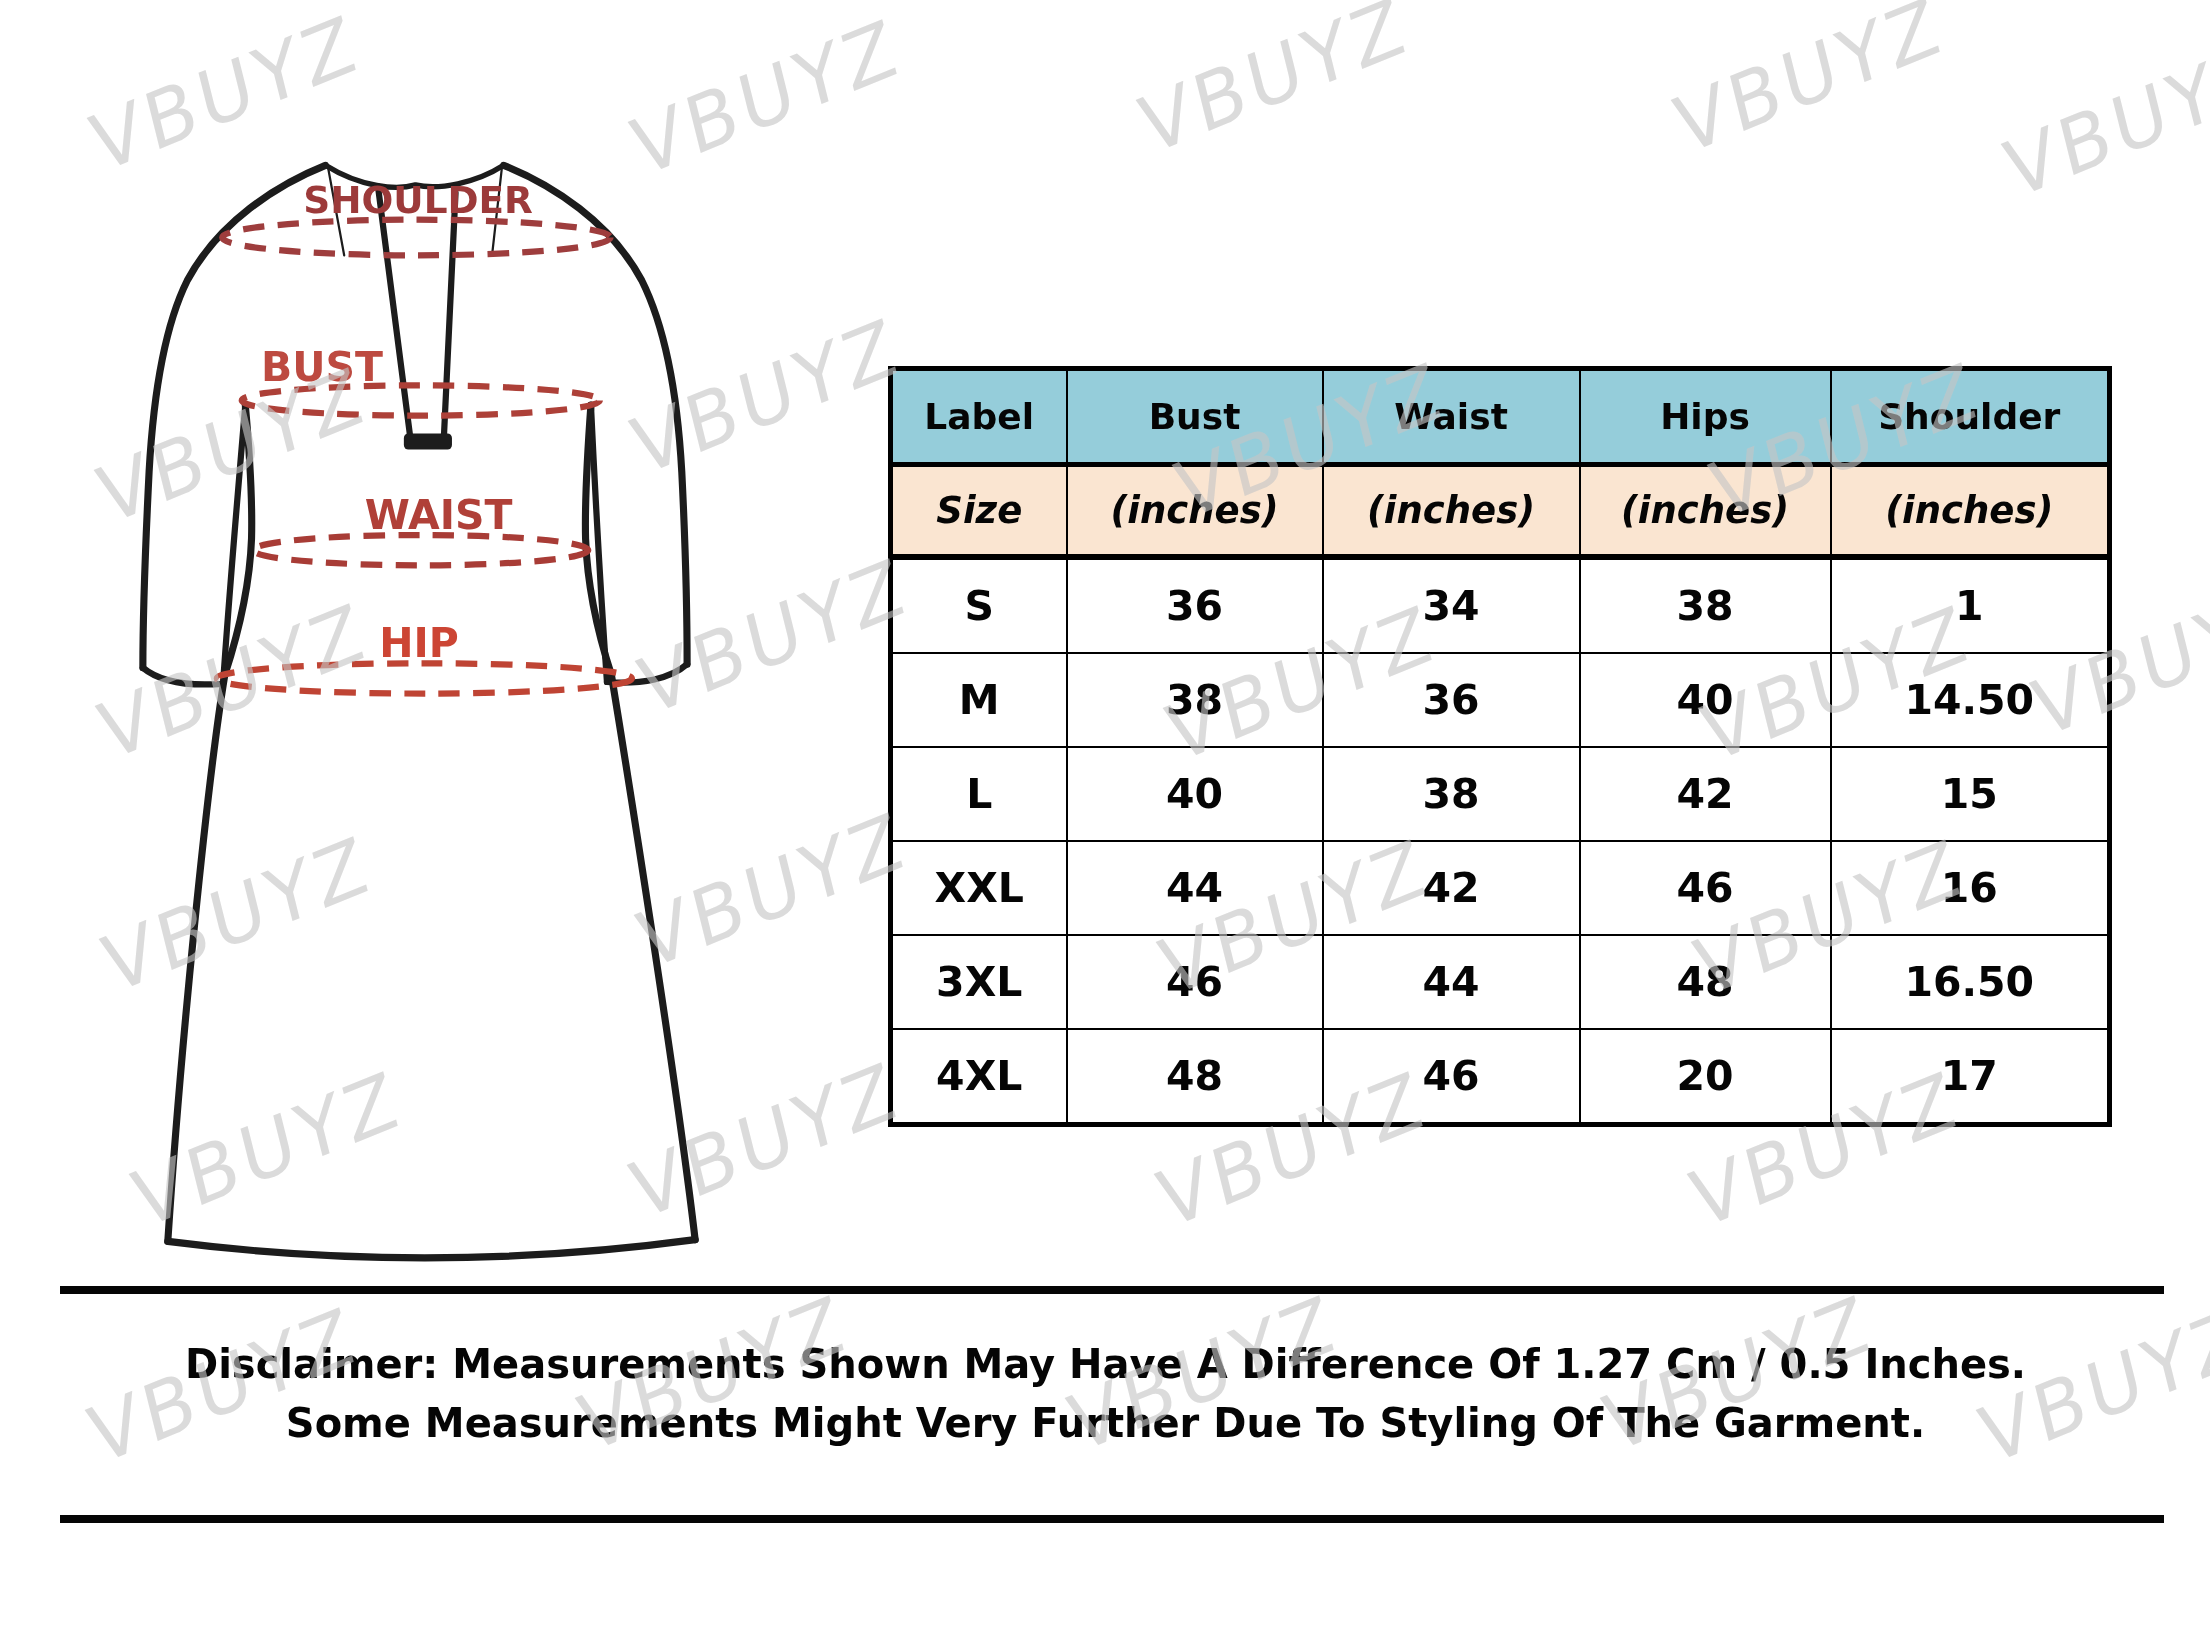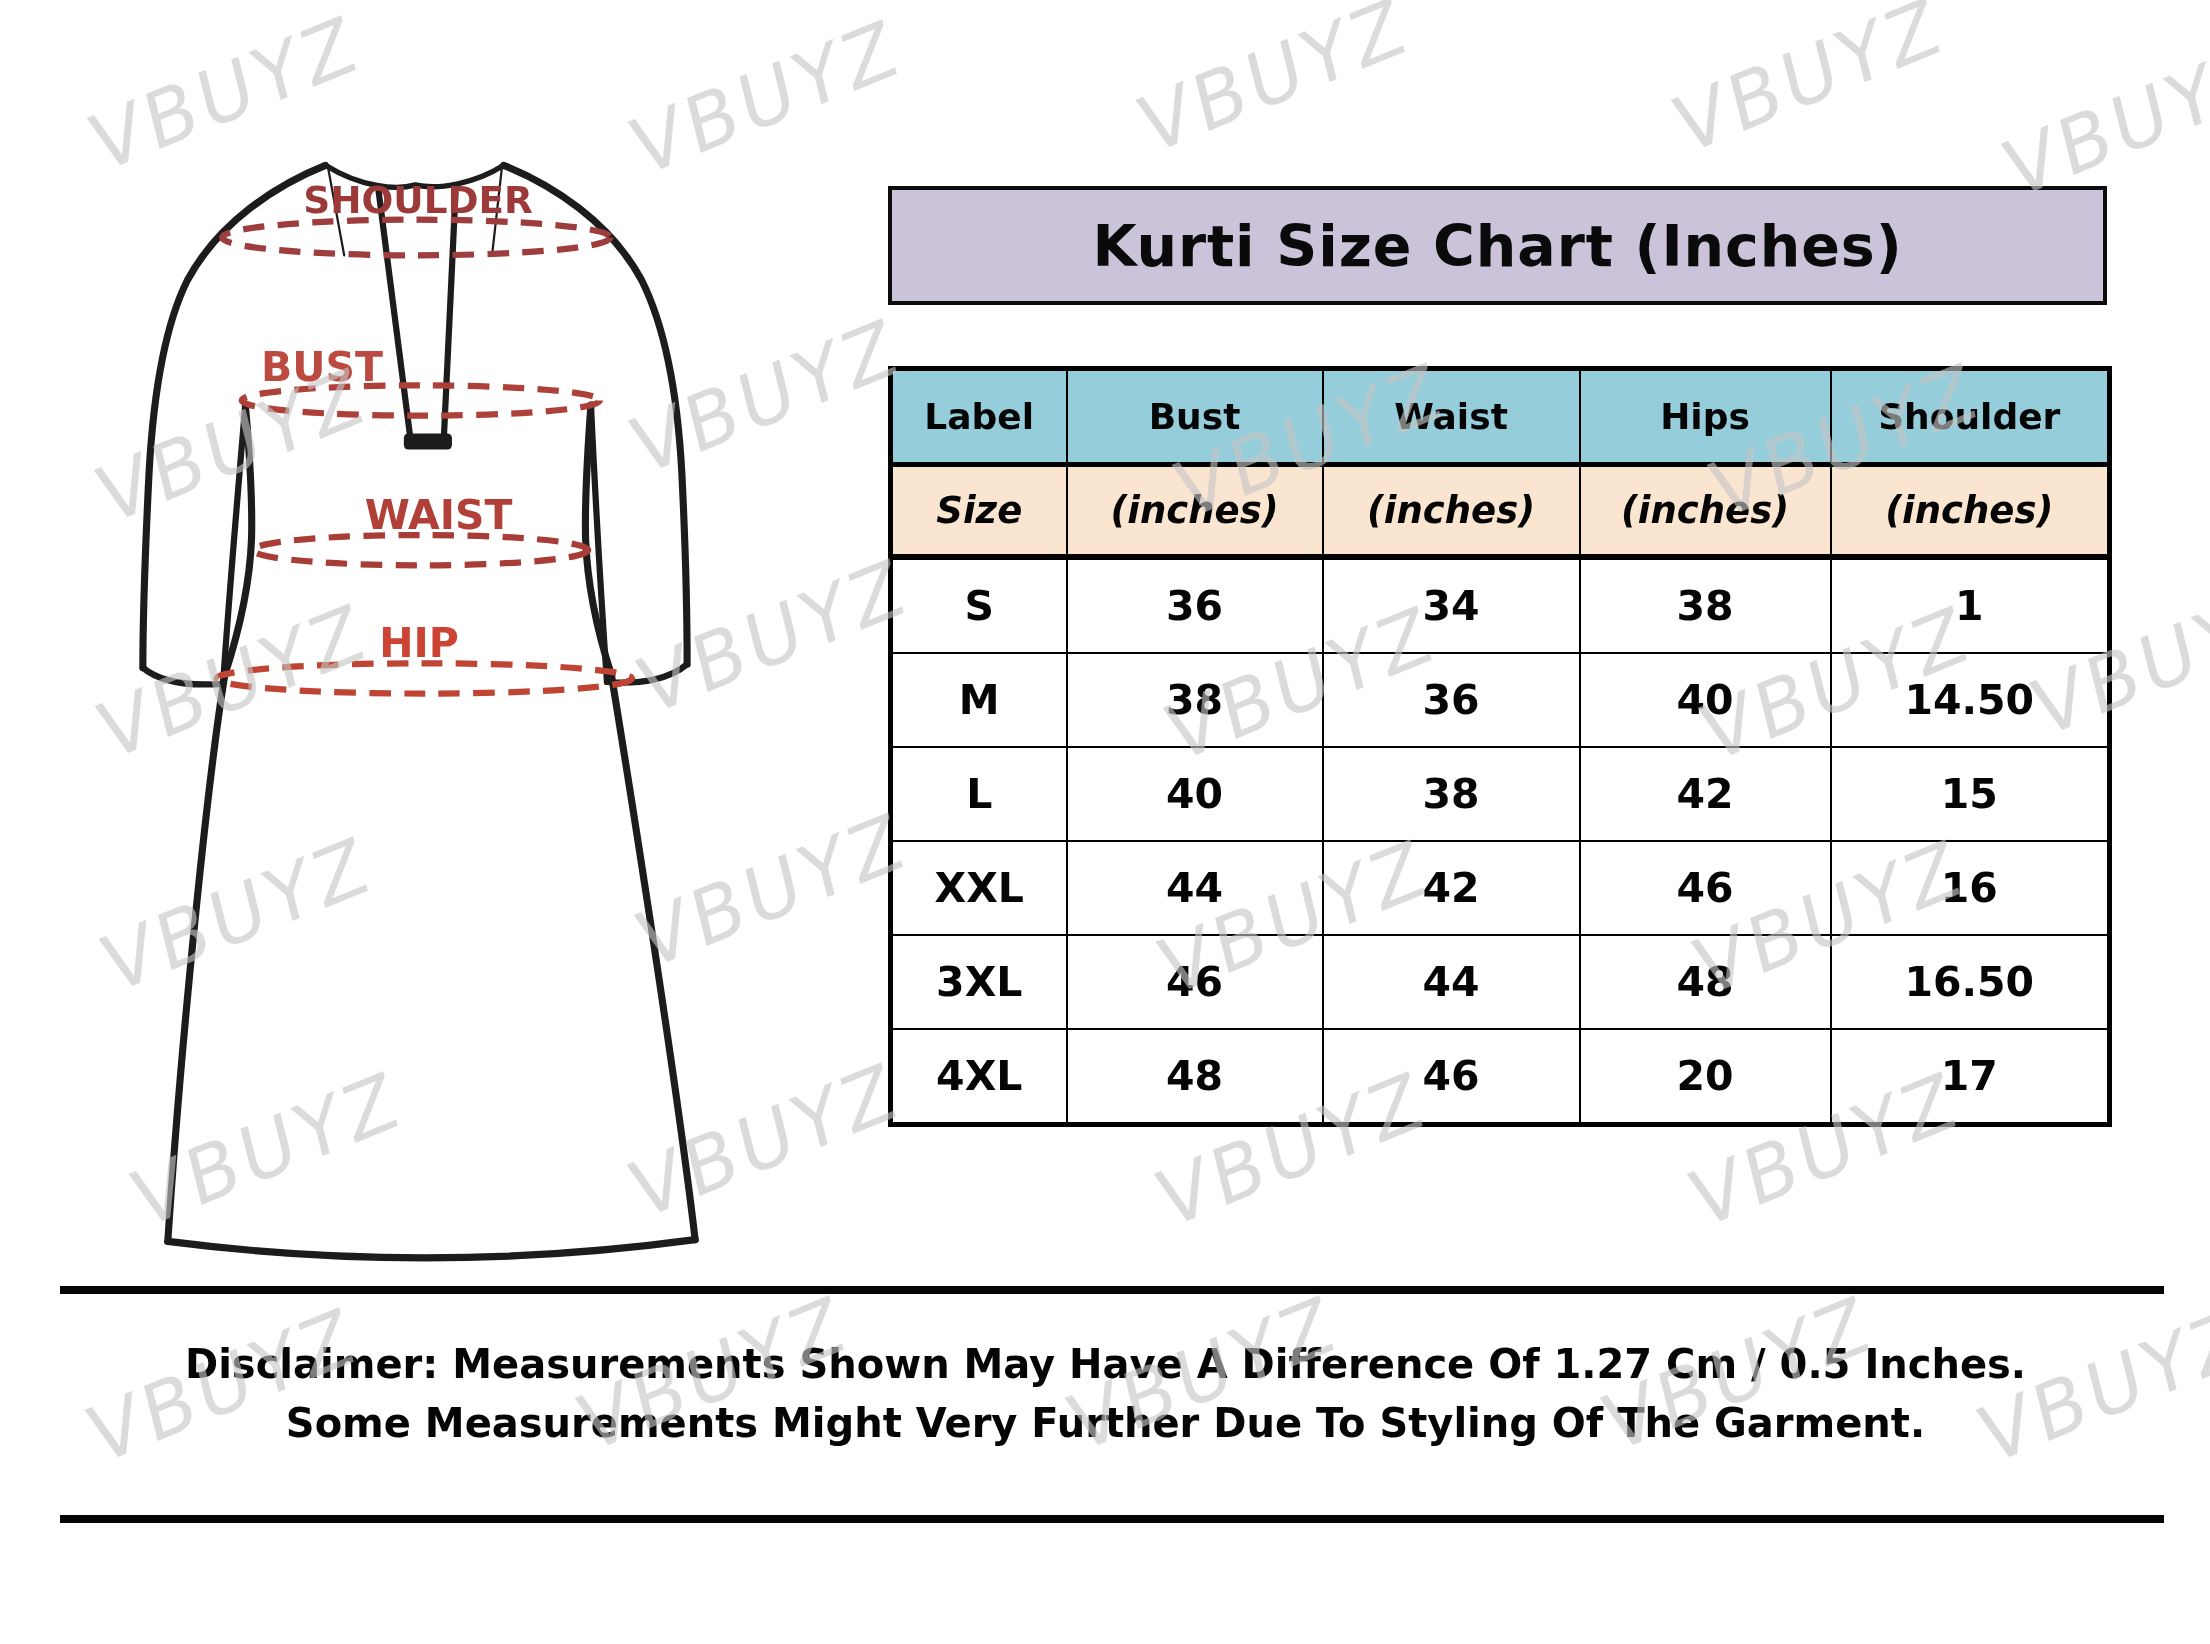--- a/index.html
+++ b/index.html
@@ -86,23 +86,20 @@
       <ellipse cx="332" cy="438" rx="188" ry="17" stroke="#a83c36"></ellipse>
       <ellipse cx="336" cy="582" rx="233" ry="17" stroke="#bf4434"></ellipse>
     </g>
 
     <text x="329" y="60" font-size="42" fill="#9c3a3a" text-anchor="middle">SHOULDER</text>
     <text x="221" y="248" font-size="46" fill="#bd4a40" text-anchor="middle">BUST</text>
     <text x="352" y="414" font-size="46" fill="#b04038" text-anchor="middle">WAIST</text>
     <text x="330" y="558" font-size="46" fill="#cc4534" text-anchor="middle">HIP</text>
   </svg>
 
-  <div class="title-bar">
-    <span>Kurti Size Chart (Inches)</span>
-  </div>
 
   <table class="size-table">
     <colgroup>
         <col style="width:176px">
         <col style="width:256px">
         <col style="width:257px">
         <col style="width:251px">
         <col style="width:279px">
       </colgroup>
     <tbody>

